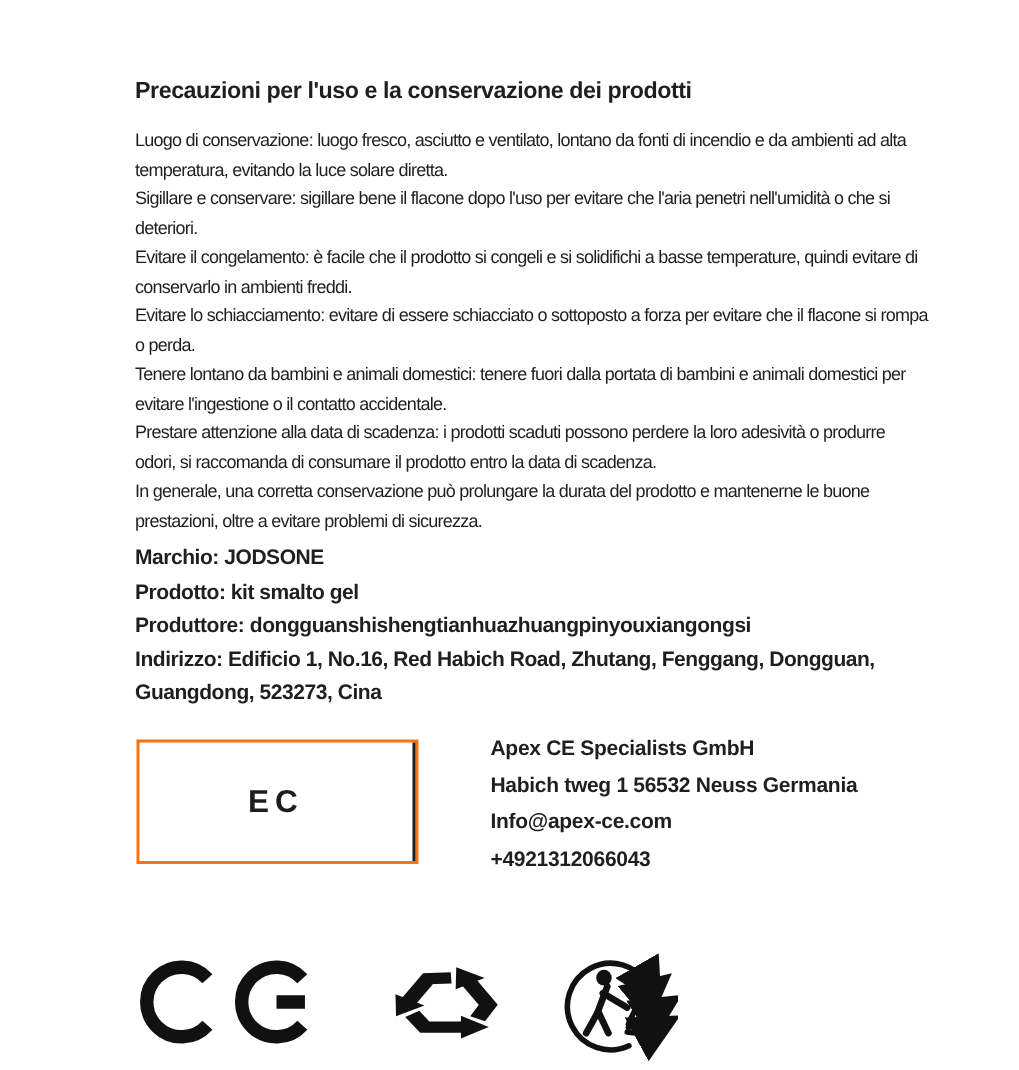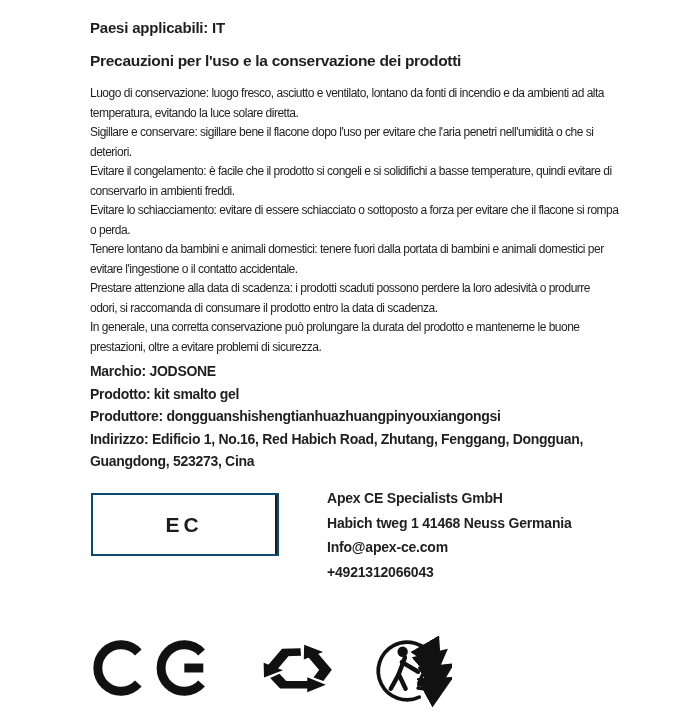--- a/index.html
+++ b/index.html
@@ -26,22 +26,22 @@
     left: 90px; top: 84px; width: 592px;
     font-size: 12px; line-height: 19.5px; letter-spacing: -0.5px;
     white-space: pre-line;
   }
   .product-block {
     left: 90px; top: 360px; width: 560px;
     font-size: 14px; font-weight: bold; line-height: 22.5px; letter-spacing: -0.3px;
     white-space: pre-line;
   }
   .ecrep-box {
-    left: 91px; top: 493px; width: 188px; height: 63px;
-    border: 2px solid #0c4a6e;
+    left: 91px; top: 493px; width: 188px; height: 83px;
+    border: 2px solid #f97316;
     display: flex;
   }
   .ecrep-cell {
     flex: 1;
     display: flex; align-items: center; justify-content: center;
     font-size: 21px; font-weight: bold; letter-spacing: 4px;
     color: #1c1c1c;
   }
   .ecrep-cell.first { border-right: 2px solid #1c1c1c; }
   .contact-block {
@@ -52,21 +52,20 @@
   .icon-ce      { left: 92px;  top: 639px; }
   .icon-recycle { left: 248px; top: 636px; }
   .icon-triman  { left: 374px; top: 634px; }
   svg { display: block; }
 </style>
 </head>
 <body>
 
 <div class="page">
 
-  <div class="abs h1">Paesi applicabili: IT</div>
 
   <div class="abs h2">Precauzioni per l'uso e la conservazione dei prodotti</div>
 
   <div class="abs body-text">Luogo di conservazione: luogo fresco, asciutto e ventilato, lontano da fonti di incendio e da ambienti ad alta
 temperatura, evitando la luce solare diretta.
 Sigillare e conservare: sigillare bene il flacone dopo l'uso per evitare che l'aria penetri nell'umidità o che si
 deteriori.
 Evitare il congelamento: è facile che il prodotto si congeli e si solidifichi a basse temperature, quindi evitare di
 conservarlo in ambienti freddi.
 Evitare lo schiacciamento: evitare di essere schiacciato o sottoposto a forza per evitare che il flacone si rompa
@@ -82,21 +81,21 @@
 Prodotto: kit smalto gel
 Produttore: dongguanshishengtianhuazhuangpinyouxiangongsi
 Indirizzo: Edificio 1, No.16, Red Habich Road, Zhutang, Fenggang, Dongguan,
 Guangdong, 523273, Cina</div>
 
   <div class="abs ecrep-box">
     <div class="ecrep-cell first">EC</div>
   </div>
 
   <div class="abs contact-block">Apex CE Specialists GmbH
-Habich tweg 1 41468 Neuss Germania
+Habich tweg 1 56532 Neuss Germania
 Info@apex-ce.com
 +4921312066043</div>
 
   <div class="abs icon-ce">
     <svg width="124" height="58" viewBox="0 0 235 110" fill="none" stroke="#111111">
       <path d="M 87.7 25.6 A 44 44 0 1 0 87.7 84.4" stroke-width="17"></path>
       <path d="M 207.7 25.6 A 44 44 0 1 0 207.7 84.4" stroke-width="17"></path>
       <path d="M 175 55 L 211 55" stroke-width="17"></path>
     </svg>
   </div>

